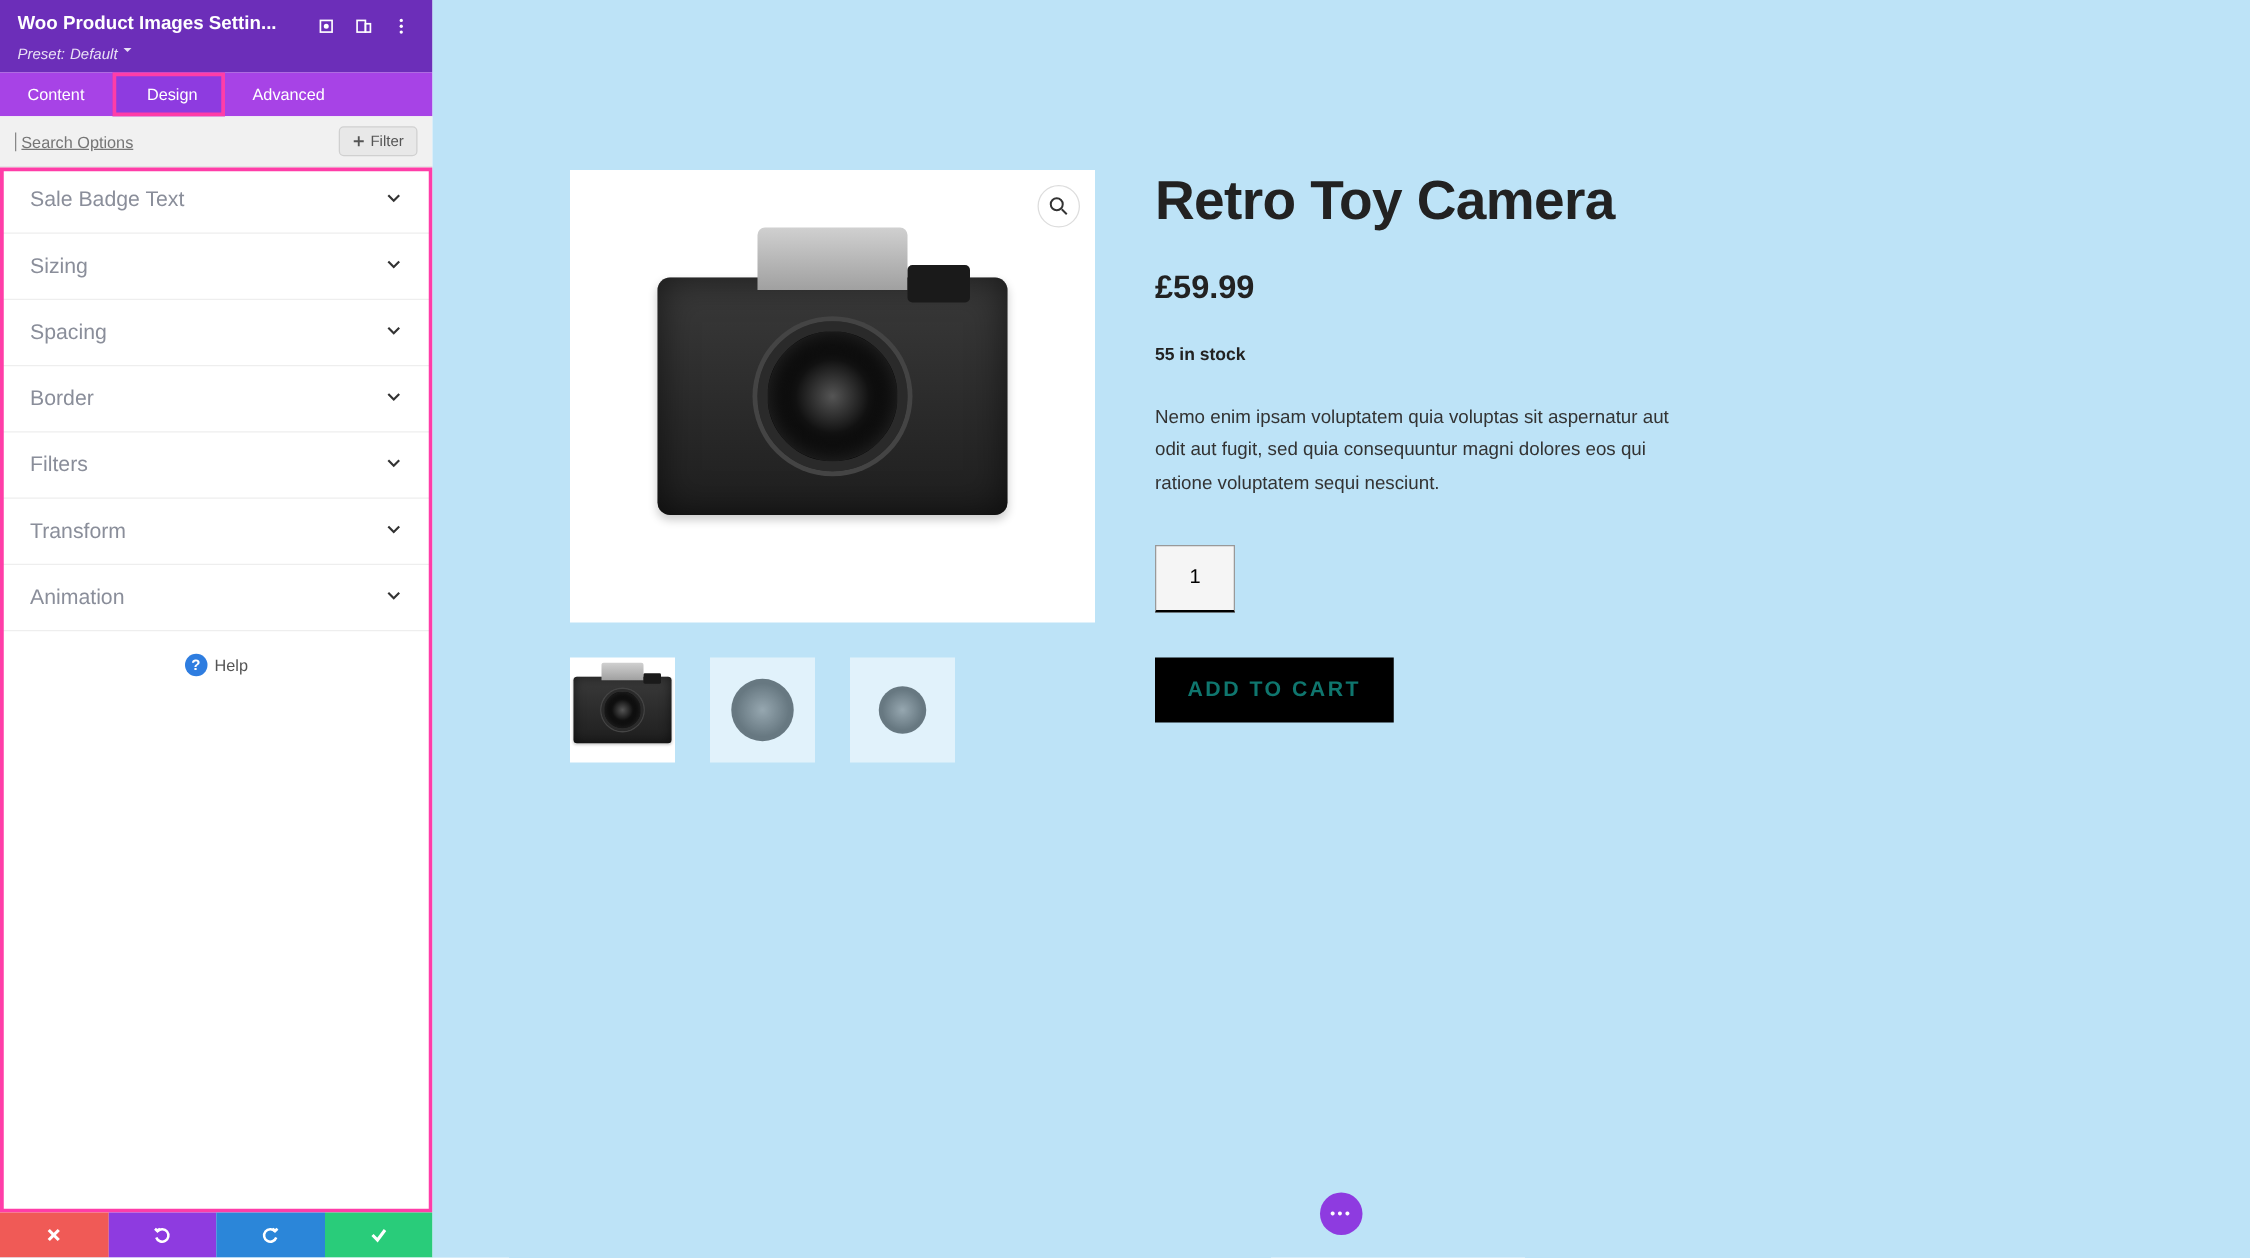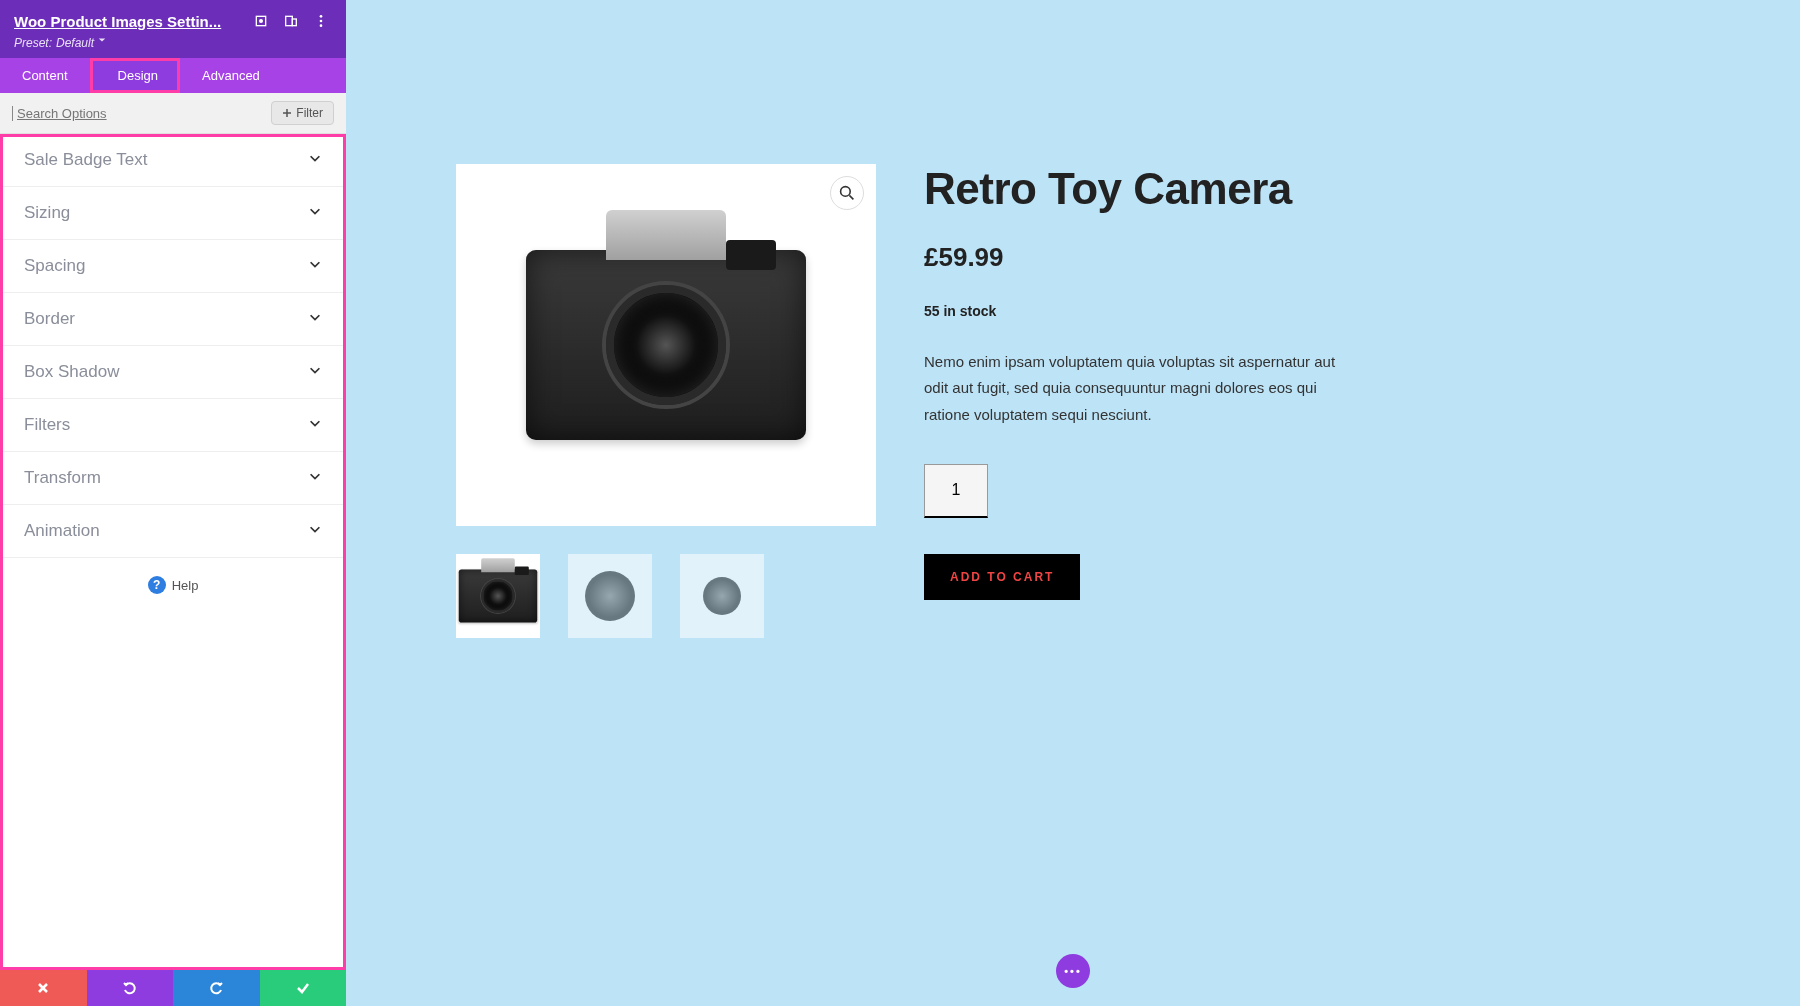--- a/index.html
+++ b/index.html
@@ -4,21 +4,21 @@
   <style>
     * { margin: 0; padding: 0; box-sizing: border-box; }
     body { font-family: -apple-system, BlinkMacSystemFont, 'Segoe UI', Helvetica, Arial, sans-serif; overflow: hidden; }
     
     .app { display: flex; width: 1800px; height: 1006px; transform-origin: top left; }
     
     
     .sidebar { width: 346px; height: 100%; display: flex; flex-direction: column; background: #fff; position: relative; }
     
     .sidebar-header { background: #6c2eb9; color: #fff; padding: 10px 14px 8px; }
-    .sidebar-title-row { display: flex; align-items: center; gap: 8px; text-decoration: underline; }
+    .sidebar-title-row { display: flex; align-items: flex-start; gap: 8px; }
     .sidebar-title { font-size: 15px; font-weight: 600; flex: 1; white-space: nowrap; overflow: hidden; text-overflow: ellipsis; }
     .header-icon { width: 22px; height: 22px; display: flex; align-items: center; justify-content: center; color: #fff; cursor: pointer; }
     .header-icon svg { width: 16px; height: 16px; }
     .preset-row { font-size: 12px; color: rgba(255,255,255,0.85); margin-top: 4px; display: flex; align-items: flex-start; gap: 4px; cursor: pointer; font-style: italic; }
     .preset-row svg { width: 8px; height: 8px; }
     
     .tabs { display: flex; background: #a743e6; }
     .tab { padding: 10px 22px; color: #fff; font-size: 13px; font-weight: 500; cursor: pointer; }
     .tab.active { background: #8e3be0; outline: 3px solid #ff3da8; outline-offset: -3px; position: relative; z-index: 2; padding-left: 28px; }
     
@@ -40,38 +40,38 @@
     .bottom-actions { display: flex; height: 36px; }
     .action-btn { flex: 1; display: flex; align-items: center; justify-content: center; color: #fff; cursor: pointer; }
     .action-btn svg { width: 16px; height: 16px; }
     .act-close { background: #f05a56; }
     .act-undo { background: #8e3be0; }
     .act-redo { background: #2b86d9; }
     .act-save { background: #29cc7a; }
     
     
     .preview { flex: 1; background: #bde3f7; padding: 60px 110px; position: relative; overflow: hidden; }
-    .product { display: flex; gap: 48px; align-items: flex-start; margin-top: 104px; }
+    .product { display: flex; gap: 48px; align-items: flex-start; margin-top: 76px; }
     
     .gallery { width: 420px; }
     .main-image { width: 420px; height: 362px; background: #fff; position: relative; display: flex; align-items: center; justify-content: center; }
     .zoom-icon { position: absolute; top: 12px; right: 12px; width: 34px; height: 34px; border: 1px solid #ddd; background: #fff; border-radius: 50%; display: flex; align-items: center; justify-content: center; cursor: pointer; }
     .zoom-icon svg { width: 16px; height: 16px; stroke: #333; }
     
     .thumbs { display: flex; gap: 28px; margin-top: 28px; }
     .thumb { width: 84px; height: 84px; background: #fff; display: flex; align-items: center; justify-content: center; cursor: pointer; }
     .thumb.inactive { opacity: 0.55; }
     
     .details { flex: 1; }
     .product-title { font-size: 44px; font-weight: 800; color: #222; font-family: 'Segoe UI', Arial, sans-serif; letter-spacing: -0.5px; }
     .price { font-size: 26px; font-weight: 700; color: #222; margin-top: 28px; }
     .stock { font-size: 14px; font-weight: 700; color: #222; margin-top: 30px; }
     .desc { font-size: 15px; color: #333; margin-top: 30px; line-height: 1.75; max-width: 420px; }
     .qty { width: 64px; height: 54px; border: 1px solid #999; border-bottom: 2px solid #000; text-align: center; font-size: 16px; margin-top: 36px; background: #f5f5f5; }
-    .add-cart { background: #000; color: #ef4444; border: none; padding: 16px 26px; font-size: 12px; font-weight: 700; letter-spacing: 2px; margin-top: 36px; display: block; cursor: pointer; }
+    .add-cart { background: #000; color: #0f766e; border: none; padding: 16px 26px; font-size: 17px; font-weight: 700; letter-spacing: 2px; margin-top: 36px; display: block; cursor: pointer; }
     
     .fab { position: absolute; bottom: 18px; left: 50%; transform: translateX(-50%); width: 34px; height: 34px; background: #8e3be0; border-radius: 50%; display: flex; align-items: center; justify-content: center; color: #fff; cursor: pointer; }
     .fab span { letter-spacing: 2px; font-size: 11px; font-weight: 700; }
     
     
     .camera-body { width: 280px; height: 190px; background: linear-gradient(180deg,#3a3a3a,#1e1e1e); border-radius: 10px; position: relative; box-shadow: inset 0 0 30px rgba(0,0,0,0.6), 0 4px 8px rgba(0,0,0,0.2); }
     .camera-top { position: absolute; top: -40px; left: 50%; transform: translateX(-50%); width: 120px; height: 50px; background: linear-gradient(180deg,#d0d0d0,#a0a0a0); border-radius: 6px 6px 0 0; }
     .camera-lens { position: absolute; top: 50%; left: 50%; transform: translate(-50%,-50%); width: 120px; height: 120px; background: radial-gradient(circle,#555 0%,#111 40%,#000 70%); border-radius: 50%; border: 8px solid #2a2a2a; box-shadow: 0 0 0 4px #444, inset 0 0 20px rgba(255,255,255,0.2); }
     .camera-vf { position: absolute; top: -10px; right: 30px; width: 50px; height: 30px; background: #1a1a1a; border-radius: 4px; }
     
@@ -146,26 +146,20 @@
             </svg></span>
       </div>
       <div class="accordion-item">
         <span class="accordion-label">Spacing</span>
         <span class="chevron"><svg viewBox="0 0 16 16" fill="none" stroke="currentColor" stroke-width="2">
               <path d="M3 6 L8 11 L13 6"></path>
             </svg></span>
       </div>
       <div class="accordion-item">
         <span class="accordion-label">Border</span>
-        <span class="chevron"><svg viewBox="0 0 16 16" fill="none" stroke="currentColor" stroke-width="2">
-              <path d="M3 6 L8 11 L13 6"></path>
-            </svg></span>
-      </div>
-      <div class="accordion-item">
-        <span class="accordion-label">Box Shadow</span>
         <span class="chevron"><svg viewBox="0 0 16 16" fill="none" stroke="currentColor" stroke-width="2">
               <path d="M3 6 L8 11 L13 6"></path>
             </svg></span>
       </div>
       <div class="accordion-item">
         <span class="accordion-label">Filters</span>
         <span class="chevron"><svg viewBox="0 0 16 16" fill="none" stroke="currentColor" stroke-width="2">
               <path d="M3 6 L8 11 L13 6"></path>
             </svg></span>
       </div>

